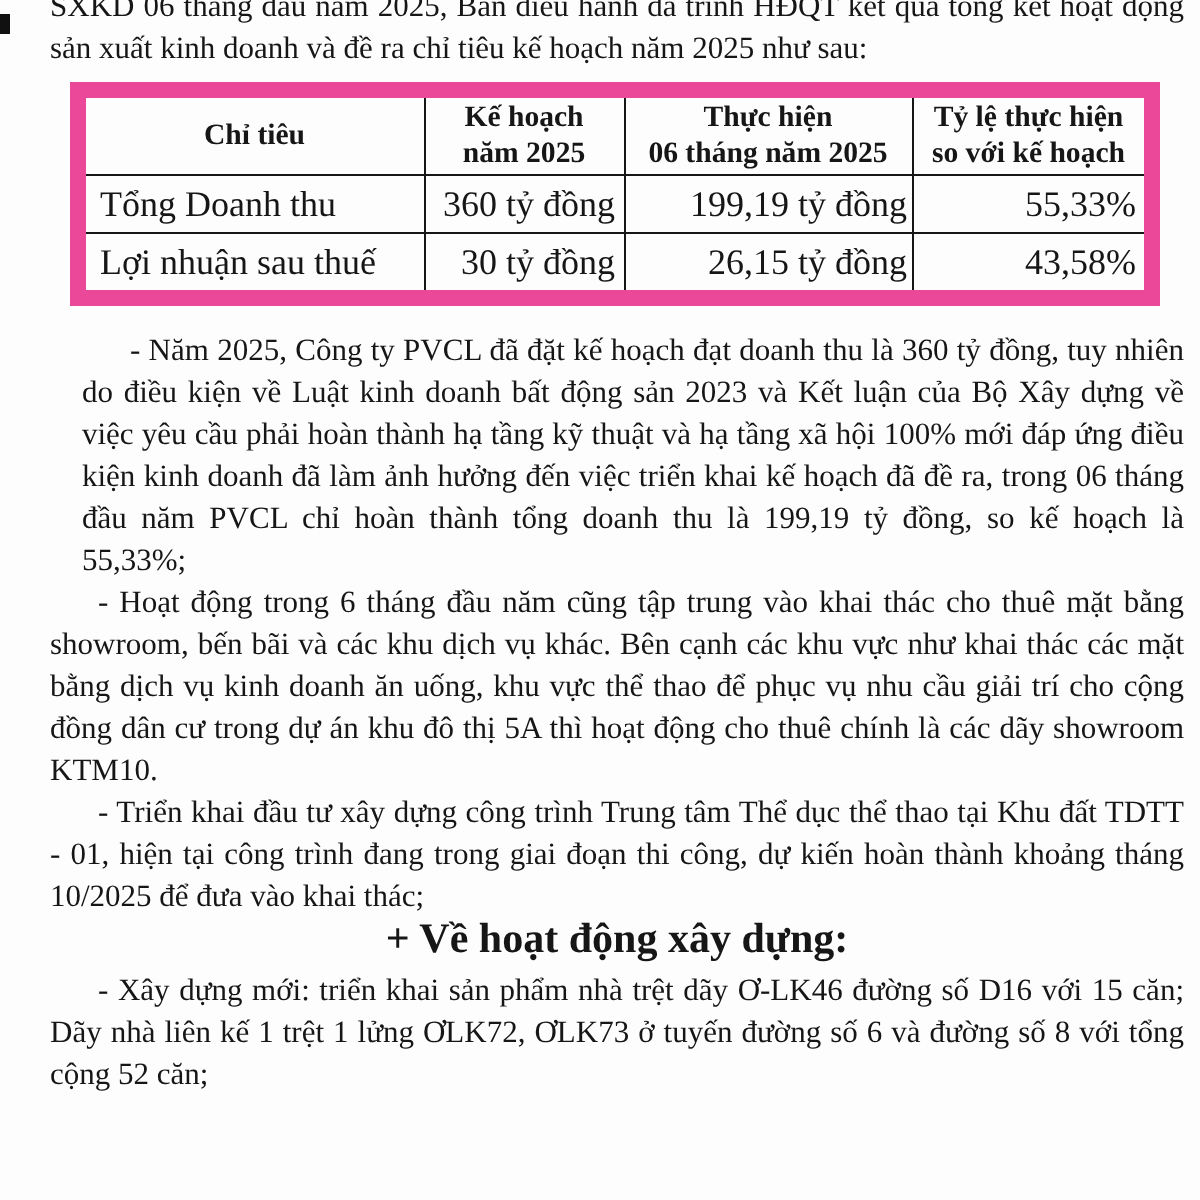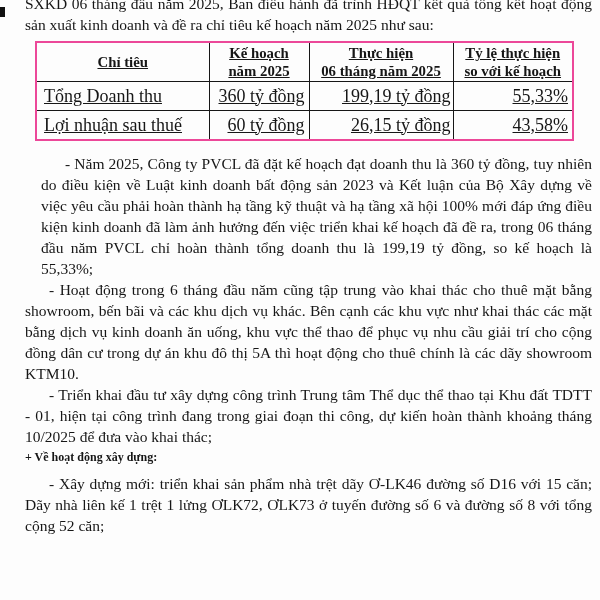--- a/index.html
+++ b/index.html
@@ -35,22 +35,21 @@
   }
   .intro-line.justify-full {
     text-align: justify;
     text-align-last: justify;
   }
   .summary-table {
     border-collapse: collapse;
     table-layout: fixed;
     width: 537px;
     margin: 6px 0 0 10px;
-    border: 2px solid #ec4899;
-    text-decoration: underline;
+    border: 8px solid #ec4899;
   }
   .summary-table th,
   .summary-table td {
     border: 1.5px solid #161616;
     overflow: hidden;
   }
   .summary-table th {
     font-weight: bold;
     font-size: 14.8px;
     line-height: 18px;
@@ -76,25 +75,25 @@
     line-height: 21px;
     text-align: justify;
     text-indent: 24px;
     margin: 0;
   }
   .p-first {
     margin-top: 12px;
     margin-left: 16px;
   }
   .section-heading {
-    font-size: 12px;
+    font-size: 21px;
     line-height: 21px;
     font-weight: bold;
     text-indent: 0;
-    text-align: left;
+    text-align: center;
     margin: 0 0 5px 0;
   }
 </style>
 </head>
 <body>
 
 <div class="scan-artifact"></div>
 
 <div class="page">
 
@@ -131,21 +130,21 @@
     </thead>
     <tbody>
       <tr>
         <td class="c-label">Tổng Doanh thu</td>
         <td class="c-plan">360 tỷ đồng</td>
         <td class="c-actual">199,19 tỷ đồng</td>
         <td class="c-ratio">55,33%</td>
       </tr>
       <tr>
         <td class="c-label">Lợi nhuận sau thuế</td>
-        <td class="c-plan">60 tỷ đồng</td>
+        <td class="c-plan">30 tỷ đồng</td>
         <td class="c-actual">26,15 tỷ đồng</td>
         <td class="c-ratio">43,58%</td>
       </tr>
     </tbody>
   </table>
 
   <p class="body-text p-first">- Năm 2025, Công ty PVCL đã đặt kế hoạch đạt doanh thu là 360 tỷ đồng, tuy nhiên do điều kiện về Luật kinh doanh bất động sản 2023 và Kết luận của Bộ Xây dựng về việc yêu cầu phải hoàn thành hạ tầng kỹ thuật và hạ tầng xã hội 100% mới đáp ứng điều kiện kinh doanh đã làm ảnh hưởng đến việc triển khai kế hoạch đã đề ra, trong 06 tháng đầu năm PVCL chỉ hoàn thành tổng doanh thu là 199,19 tỷ đồng, so kế hoạch là 55,33%;</p>
   <p class="body-text">- Hoạt động trong 6 tháng đầu năm cũng tập trung vào khai thác cho thuê mặt bằng showroom, bến bãi và các khu dịch vụ khác. Bên cạnh các khu vực như khai thác các mặt bằng dịch vụ kinh doanh ăn uống, khu vực thể thao để phục vụ nhu cầu giải trí cho cộng đồng dân cư trong dự án khu đô thị 5A thì hoạt động cho thuê chính là các dãy showroom KTM10.</p>
   <p class="body-text">- Triển khai đầu tư xây dựng công trình Trung tâm Thể dục thể thao tại Khu đất TDTT - 01, hiện tại công trình đang trong giai đoạn thi công, dự kiến hoàn thành khoảng tháng 10/2025 để đưa vào khai thác;</p>
 

